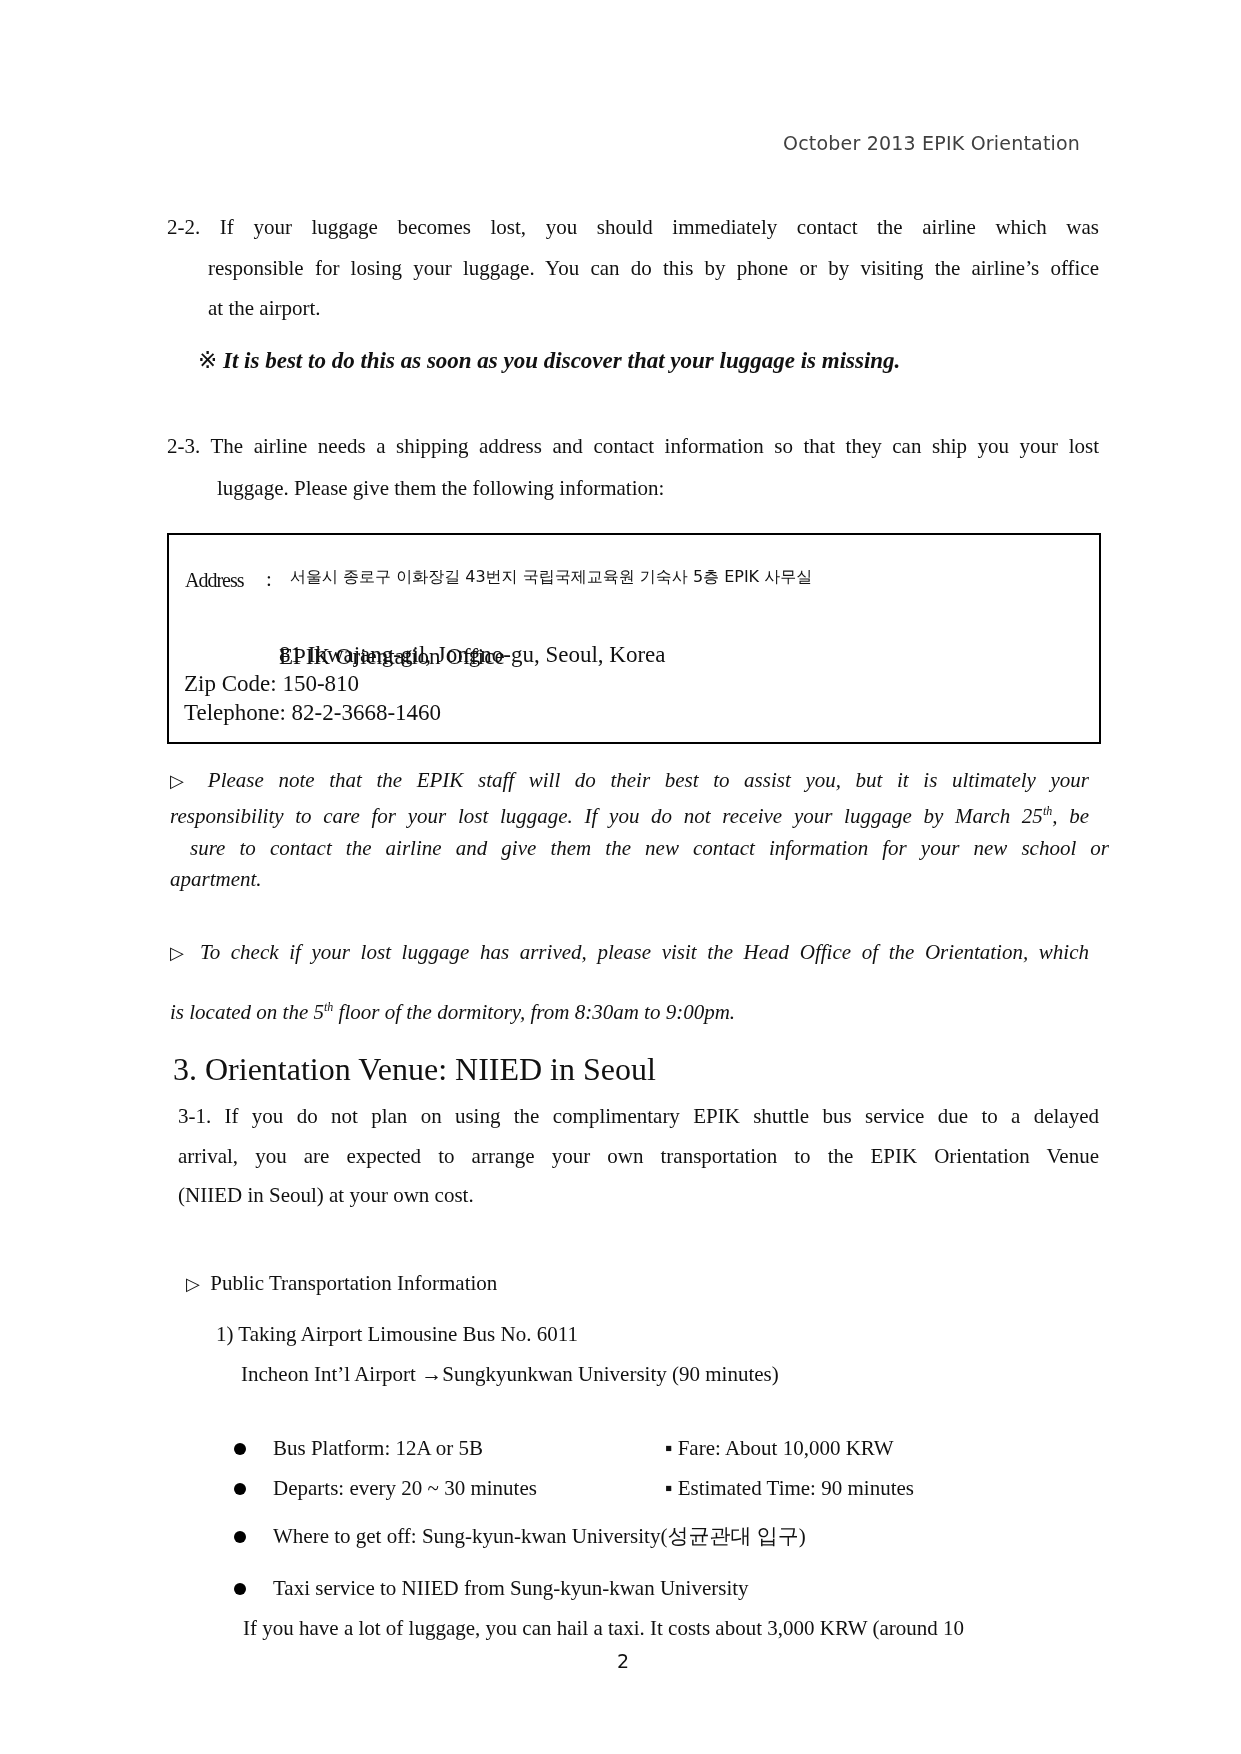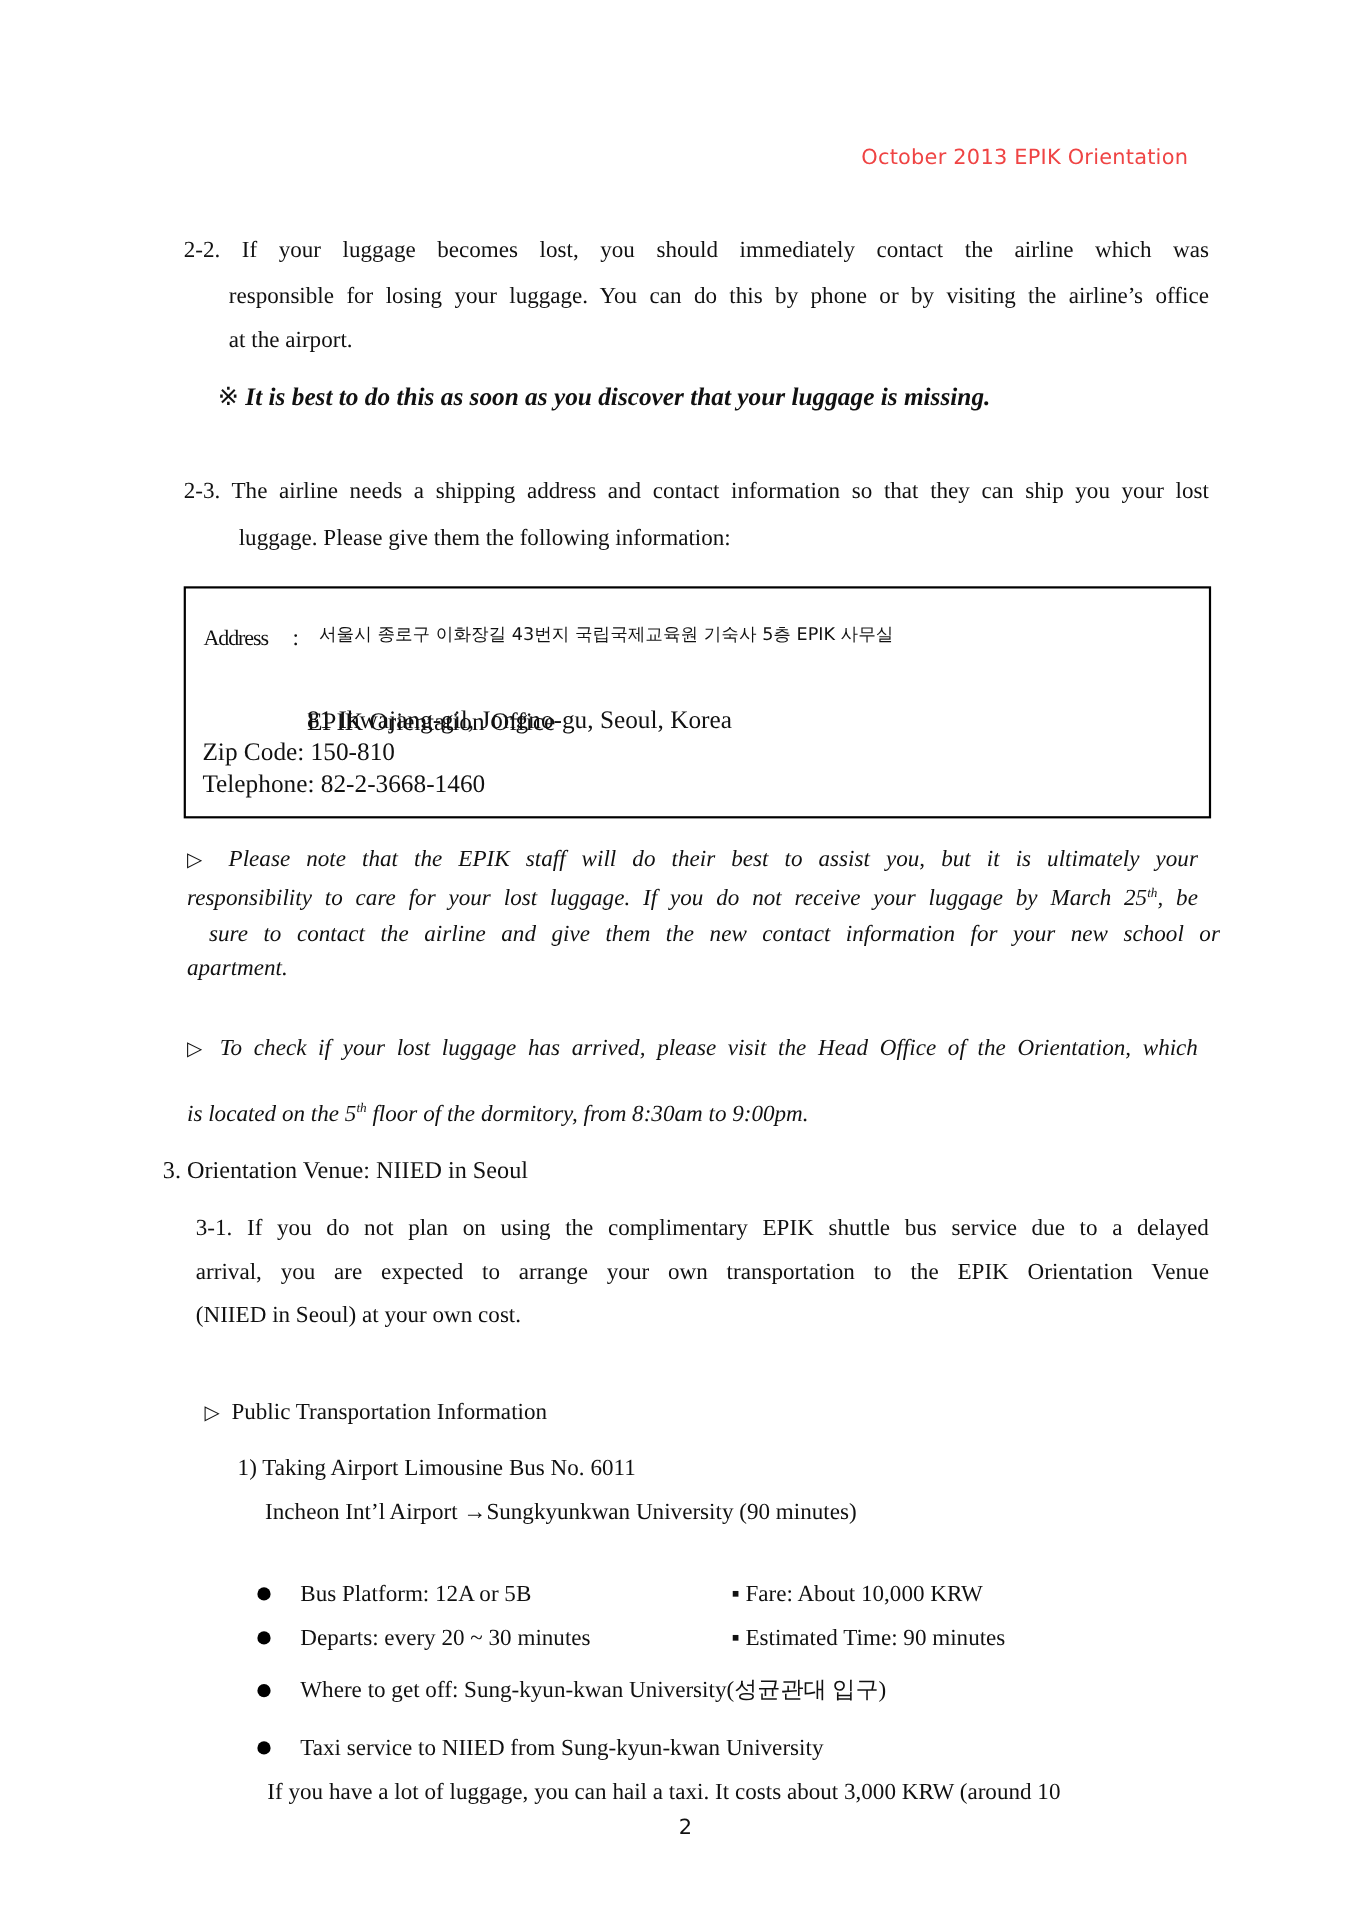--- a/index.html
+++ b/index.html
@@ -1,26 +1,26 @@
 <!DOCTYPE html>
 <html><head>
 <meta charset="utf-8">
 <style>
   html, body { margin: 0; padding: 0; background: #ffffff; }
   body {
     width: 1241px; height: 1754px; position: relative; overflow: hidden;
     font-family: "Liberation Serif", "DejaVu Serif", serif; color: #111;
   }
   .abs { position: absolute; white-space: nowrap; }
-  .hdr { font-family: "DejaVu Sans", "Liberation Sans", sans-serif; font-size: 19px; color: #ef4444; letter-spacing: 0.2px; }
+  .hdr { font-family: "DejaVu Sans", "Liberation Sans", sans-serif; font-size: 19px; color: #404040; letter-spacing: 0.2px; }
   .t { font-size: 21px; line-height: 1; }
   .j { white-space: normal; text-align: justify; text-align-last: justify; }
   .it { font-style: italic; }
   .bi { font-style: italic; font-weight: bold; }
-  .h2 { font-size: 22px; }
+  .h2 { font-size: 32px; margin-left: 25px; }
   .box { position: absolute; left: 167px; top: 533px; width: 930px; height: 207px; border: 2px solid #000; }
   .kr { font-family: "DejaVu Sans", sans-serif; font-size: 16px; }
   .addr-label { font-size: 20px; letter-spacing: -1px; }
   .bullet { display: inline-block; width: 12px; height: 12px; border-radius: 50%; background: #000; }
   sup { font-size: 12px; line-height: 0; vertical-align: super; }
   .pagenum { font-family: "DejaVu Sans", "Liberation Sans", sans-serif; font-size: 19px; }
 </style>
 </head>
 <body>
 

